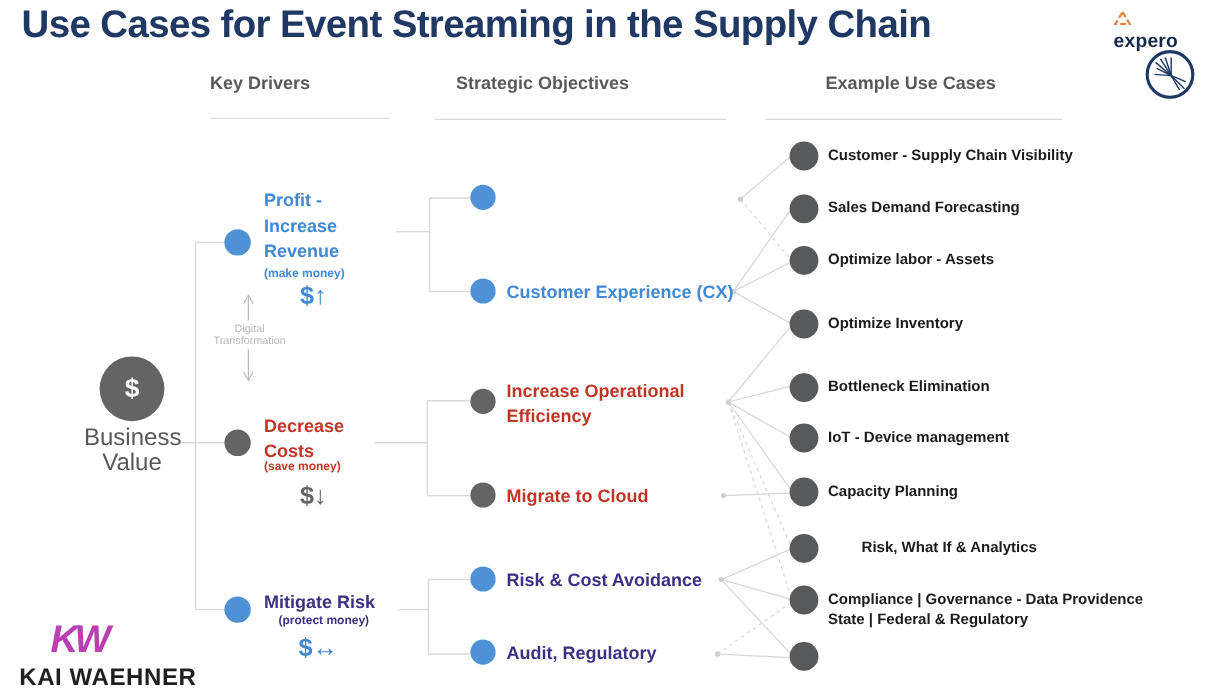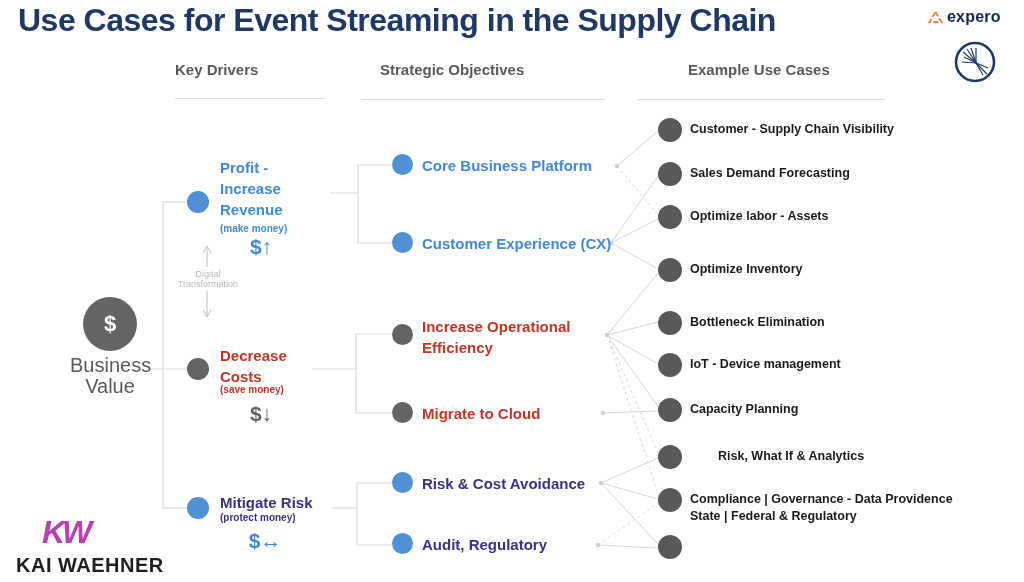--- a/index.html
+++ b/index.html
@@ -31,21 +31,21 @@
 
   .bv-circle{position:absolute;left:83px;top:297px;width:54px;height:54px;border-radius:50%;
     background:var(--dot-gray,#646464);color:#fff;font-size:22px;font-weight:bold;
     text-align:center;line-height:54px;}
   .bv-label{position:absolute;left:70px;top:355px;width:80px;text-align:center;font-size:20px;
     line-height:21px;color:var(--header-gray,#595959);}
 
   .dt-label{position:absolute;left:171px;top:267px;width:74px;text-align:center;font-size:9px;
     line-height:10px;color:#b8b8b8;background:#fff;padding:2px 0;}
 
-  .expero{position:absolute;left:928px;top:8px;display:flex;align-items:center;gap:4px;}
+  .expero{position:absolute;left:928px;top:8px;display:flex;align-items:flex-start;gap:4px;flex-direction:column;}
   .expero span{font-size:16px;font-weight:bold;color:var(--expero-navy,#13294B);letter-spacing:0.2px;}
   .burst{position:absolute;left:953px;top:40px;}
 
   .kw-mono{position:absolute;left:42px;top:514px;font-size:32px;font-weight:bold;font-style:italic;
     letter-spacing:-3px;color:var(--kw-magenta,#B93FB3);}
   .kw-name{position:absolute;left:16px;top:554px;font-size:20px;font-weight:bold;color:#1f1f1f;letter-spacing:0.5px;}
 
   svg.lines{position:absolute;left:0;top:0;}
 </style>
 </head>
@@ -150,25 +150,24 @@
   <div class="driver-note" style="left:220px;top:221px;" data-tone="blue">(make money)</div>
   <div class="driver-symbol" style="left:218px;top:235px;" data-tone="blue">$↑</div>
 
   <span class="dot gray" style="left:187px;top:358px;width:22px;height:22px;"></span>
   <div class="driver-label" style="left:220px;top:345px;width:82px;" data-tone="red">Decrease Costs</div>
   <div class="driver-note" style="left:220px;top:382px;" data-tone="red">(save money)</div>
   <div class="driver-symbol" style="left:218px;top:402px;" data-tone="gray">$↓</div>
 
   <span class="dot blue" style="left:187px;top:497px;width:22px;height:22px;"></span>
   <div class="driver-label" style="left:220px;top:492px;width:160px;" data-tone="purple">Mitigate Risk</div>
-  <div class="driver-note" style="left:220px;top:510px;" data-tone="purple">(protect money)</div>
+  <div class="driver-note" style="left:232px;top:510px;" data-tone="purple">(protect money)</div>
   <div class="driver-symbol" style="left:222px;top:529px;" data-tone="blue">$↔</div>
 
   <span class="dot blue" style="left:392px;top:154px;width:21px;height:21px;"></span>
-  <div class="obj-label" style="left:422px;top:155px;" data-tone="blue">Core Business Platform</div>
 
   <span class="dot blue" style="left:392px;top:232px;width:21px;height:21px;"></span>
   <div class="obj-label" style="left:422px;top:233px;" data-tone="blue">Customer Experience (CX)</div>
 
   <span class="dot gray" style="left:392px;top:324px;width:21px;height:21px;"></span>
   <div class="obj-label" style="left:422px;top:316px;width:168px;" data-tone="red">Increase Operational Efficiency</div>
 
   <span class="dot gray" style="left:392px;top:402px;width:21px;height:21px;"></span>
   <div class="obj-label" style="left:422px;top:403px;" data-tone="red">Migrate to Cloud</div>
 

